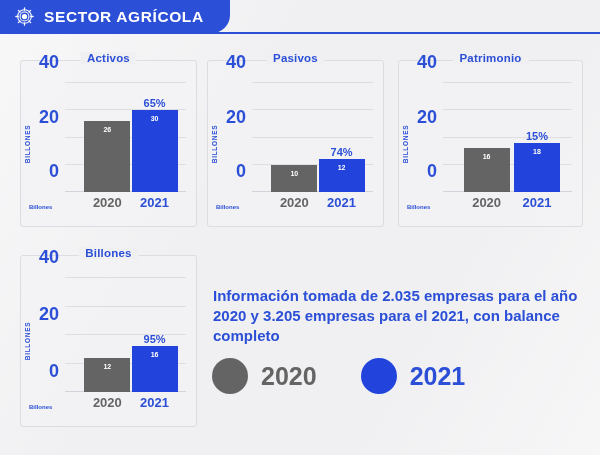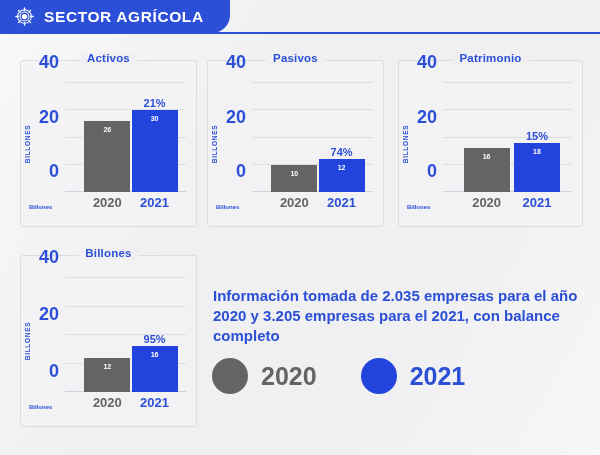--- a/index.html
+++ b/index.html
@@ -249,21 +249,21 @@
 
       <div class="ytick" style="bottom:100%">40</div>
       <div class="ytick" style="bottom:50%">20</div>
       <div class="ytick" style="bottom:0%">0</div>
 
       <div class="bar bar-2020" style="height:65%">
         <span class="bar-value">26</span>
         <span class="xlabel c2020">2020</span>
       </div>
       <div class="bar bar-2021" style="height:75%">
-        <span class="bar-pct">21%</span>
+        <span class="bar-pct">65%</span>
         <span class="bar-value">30</span>
         <span class="xlabel c2021">2021</span>
       </div>
     </div>
   </div>
 
   <div class="card" id="card-pasivos">
     <div class="card-title">Pasivos</div>
     <div class="yaxis-label">BILLONES</div>
     <div class="unit-label">Billones</div>

